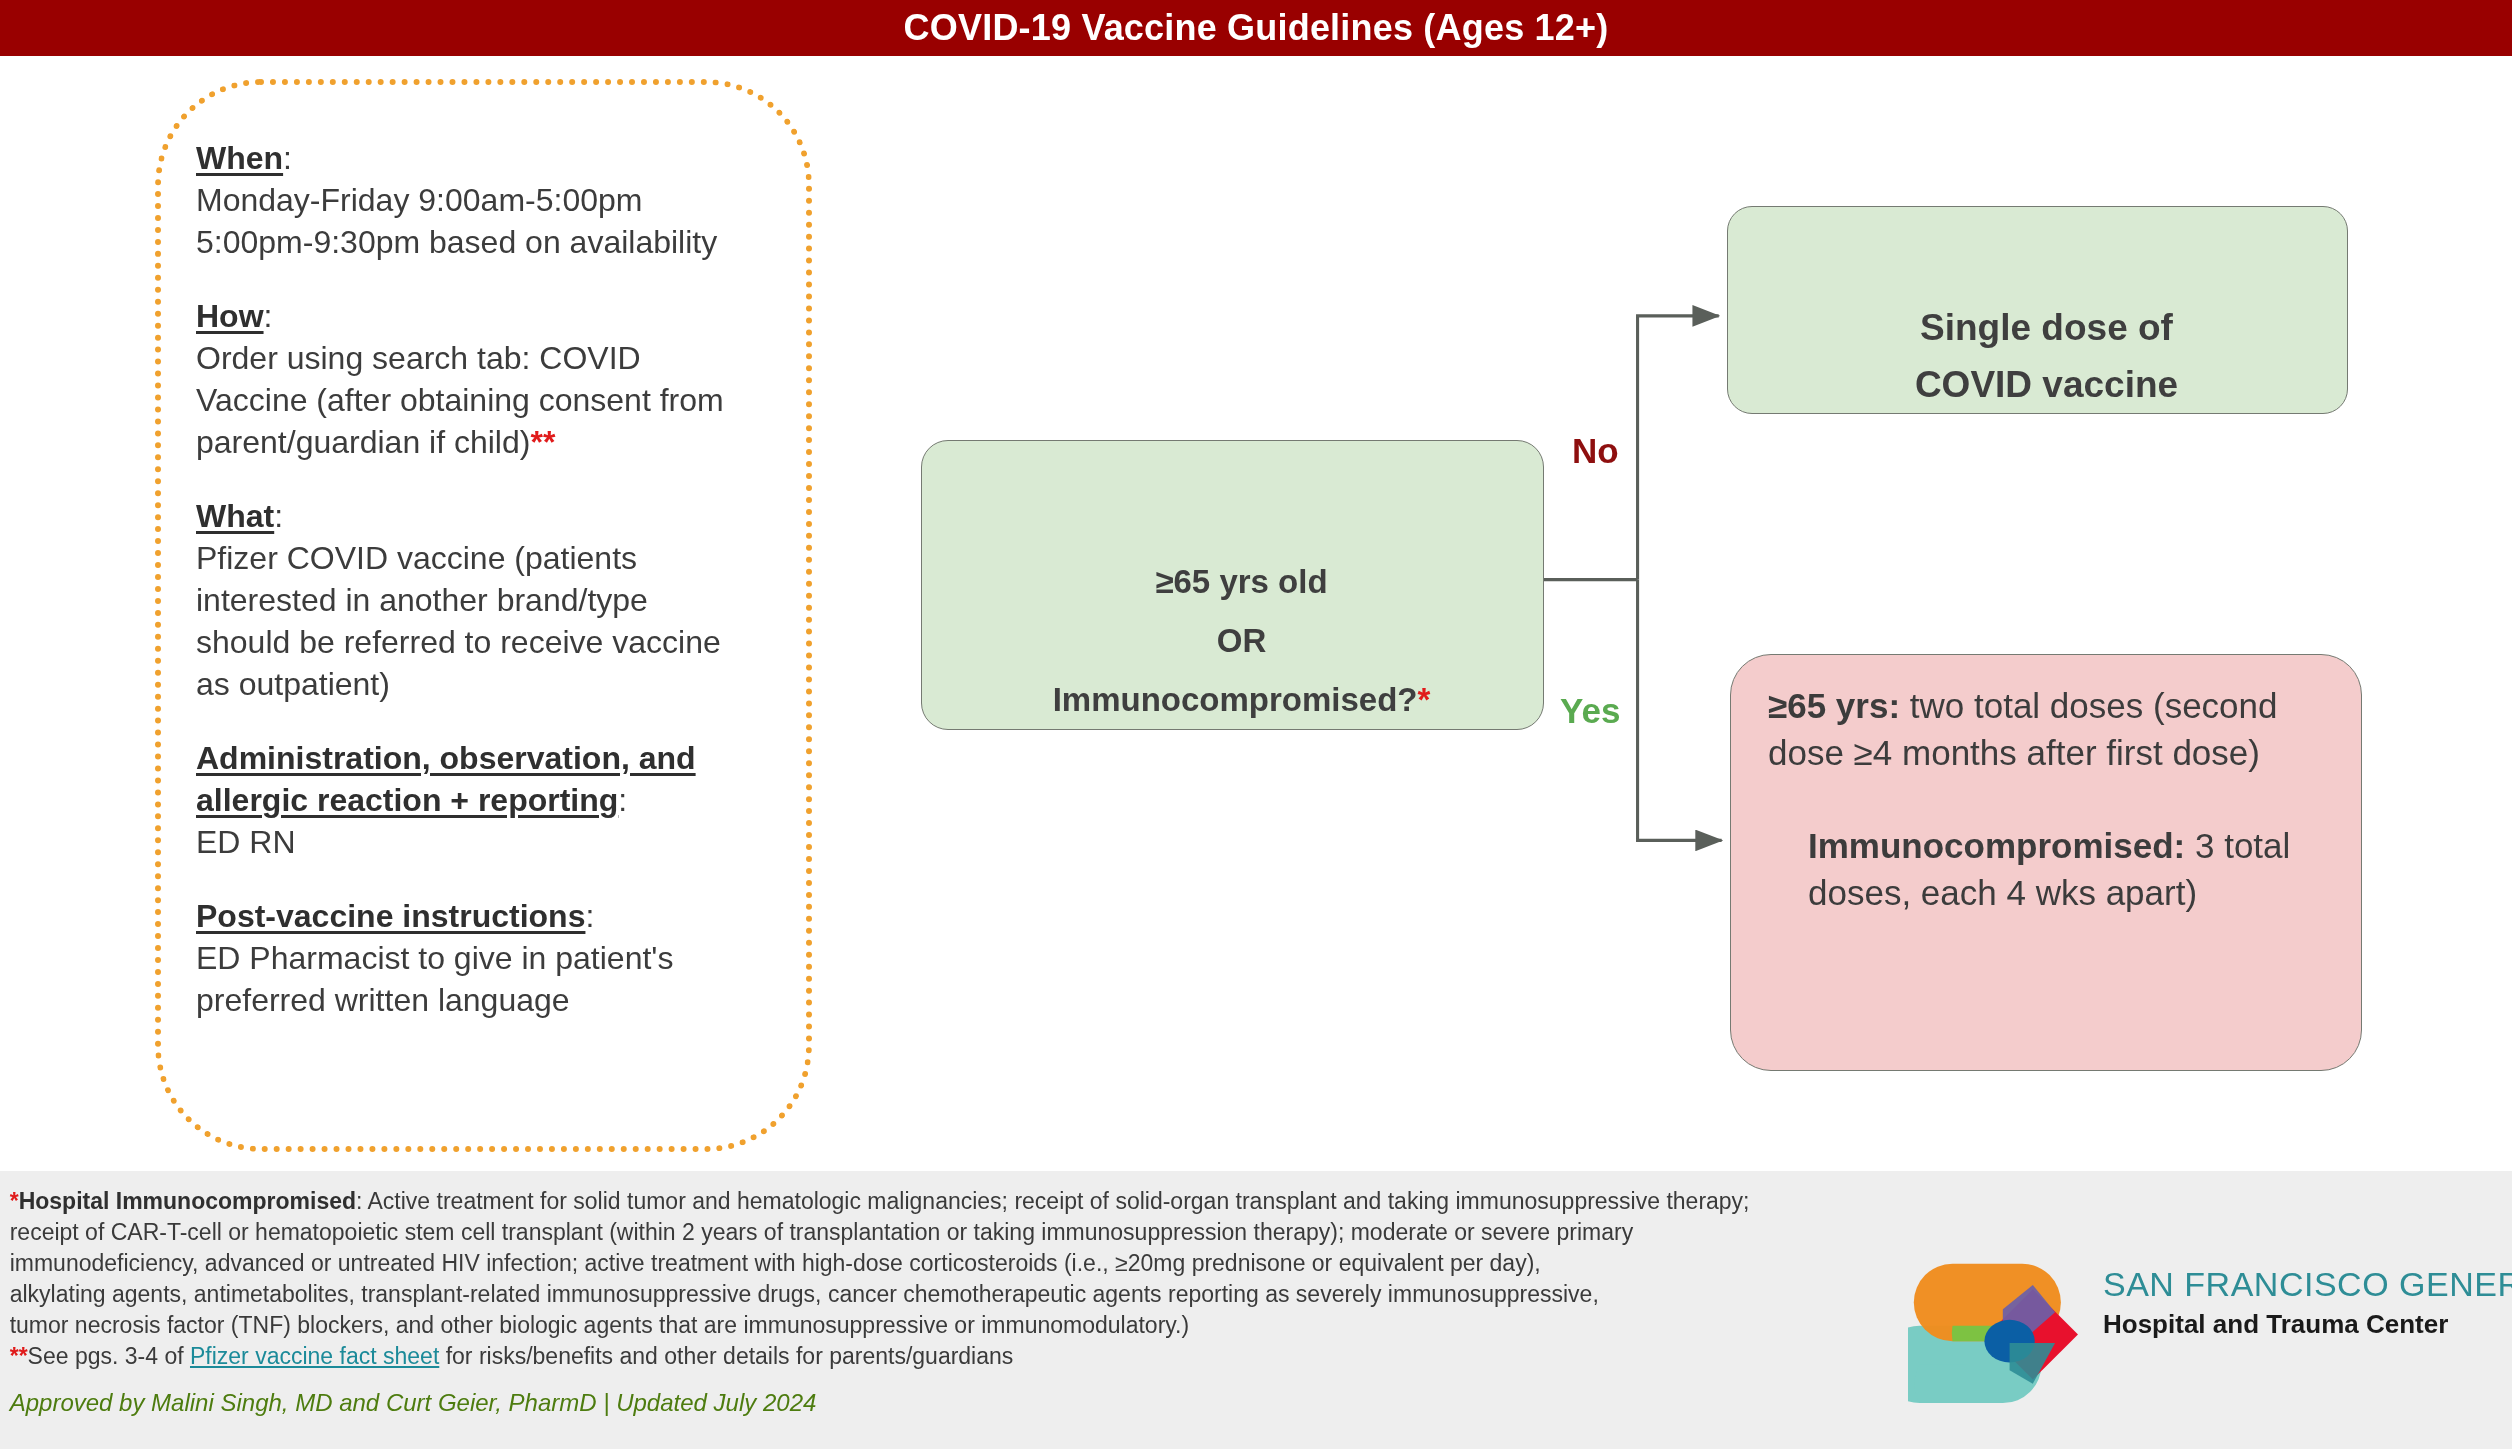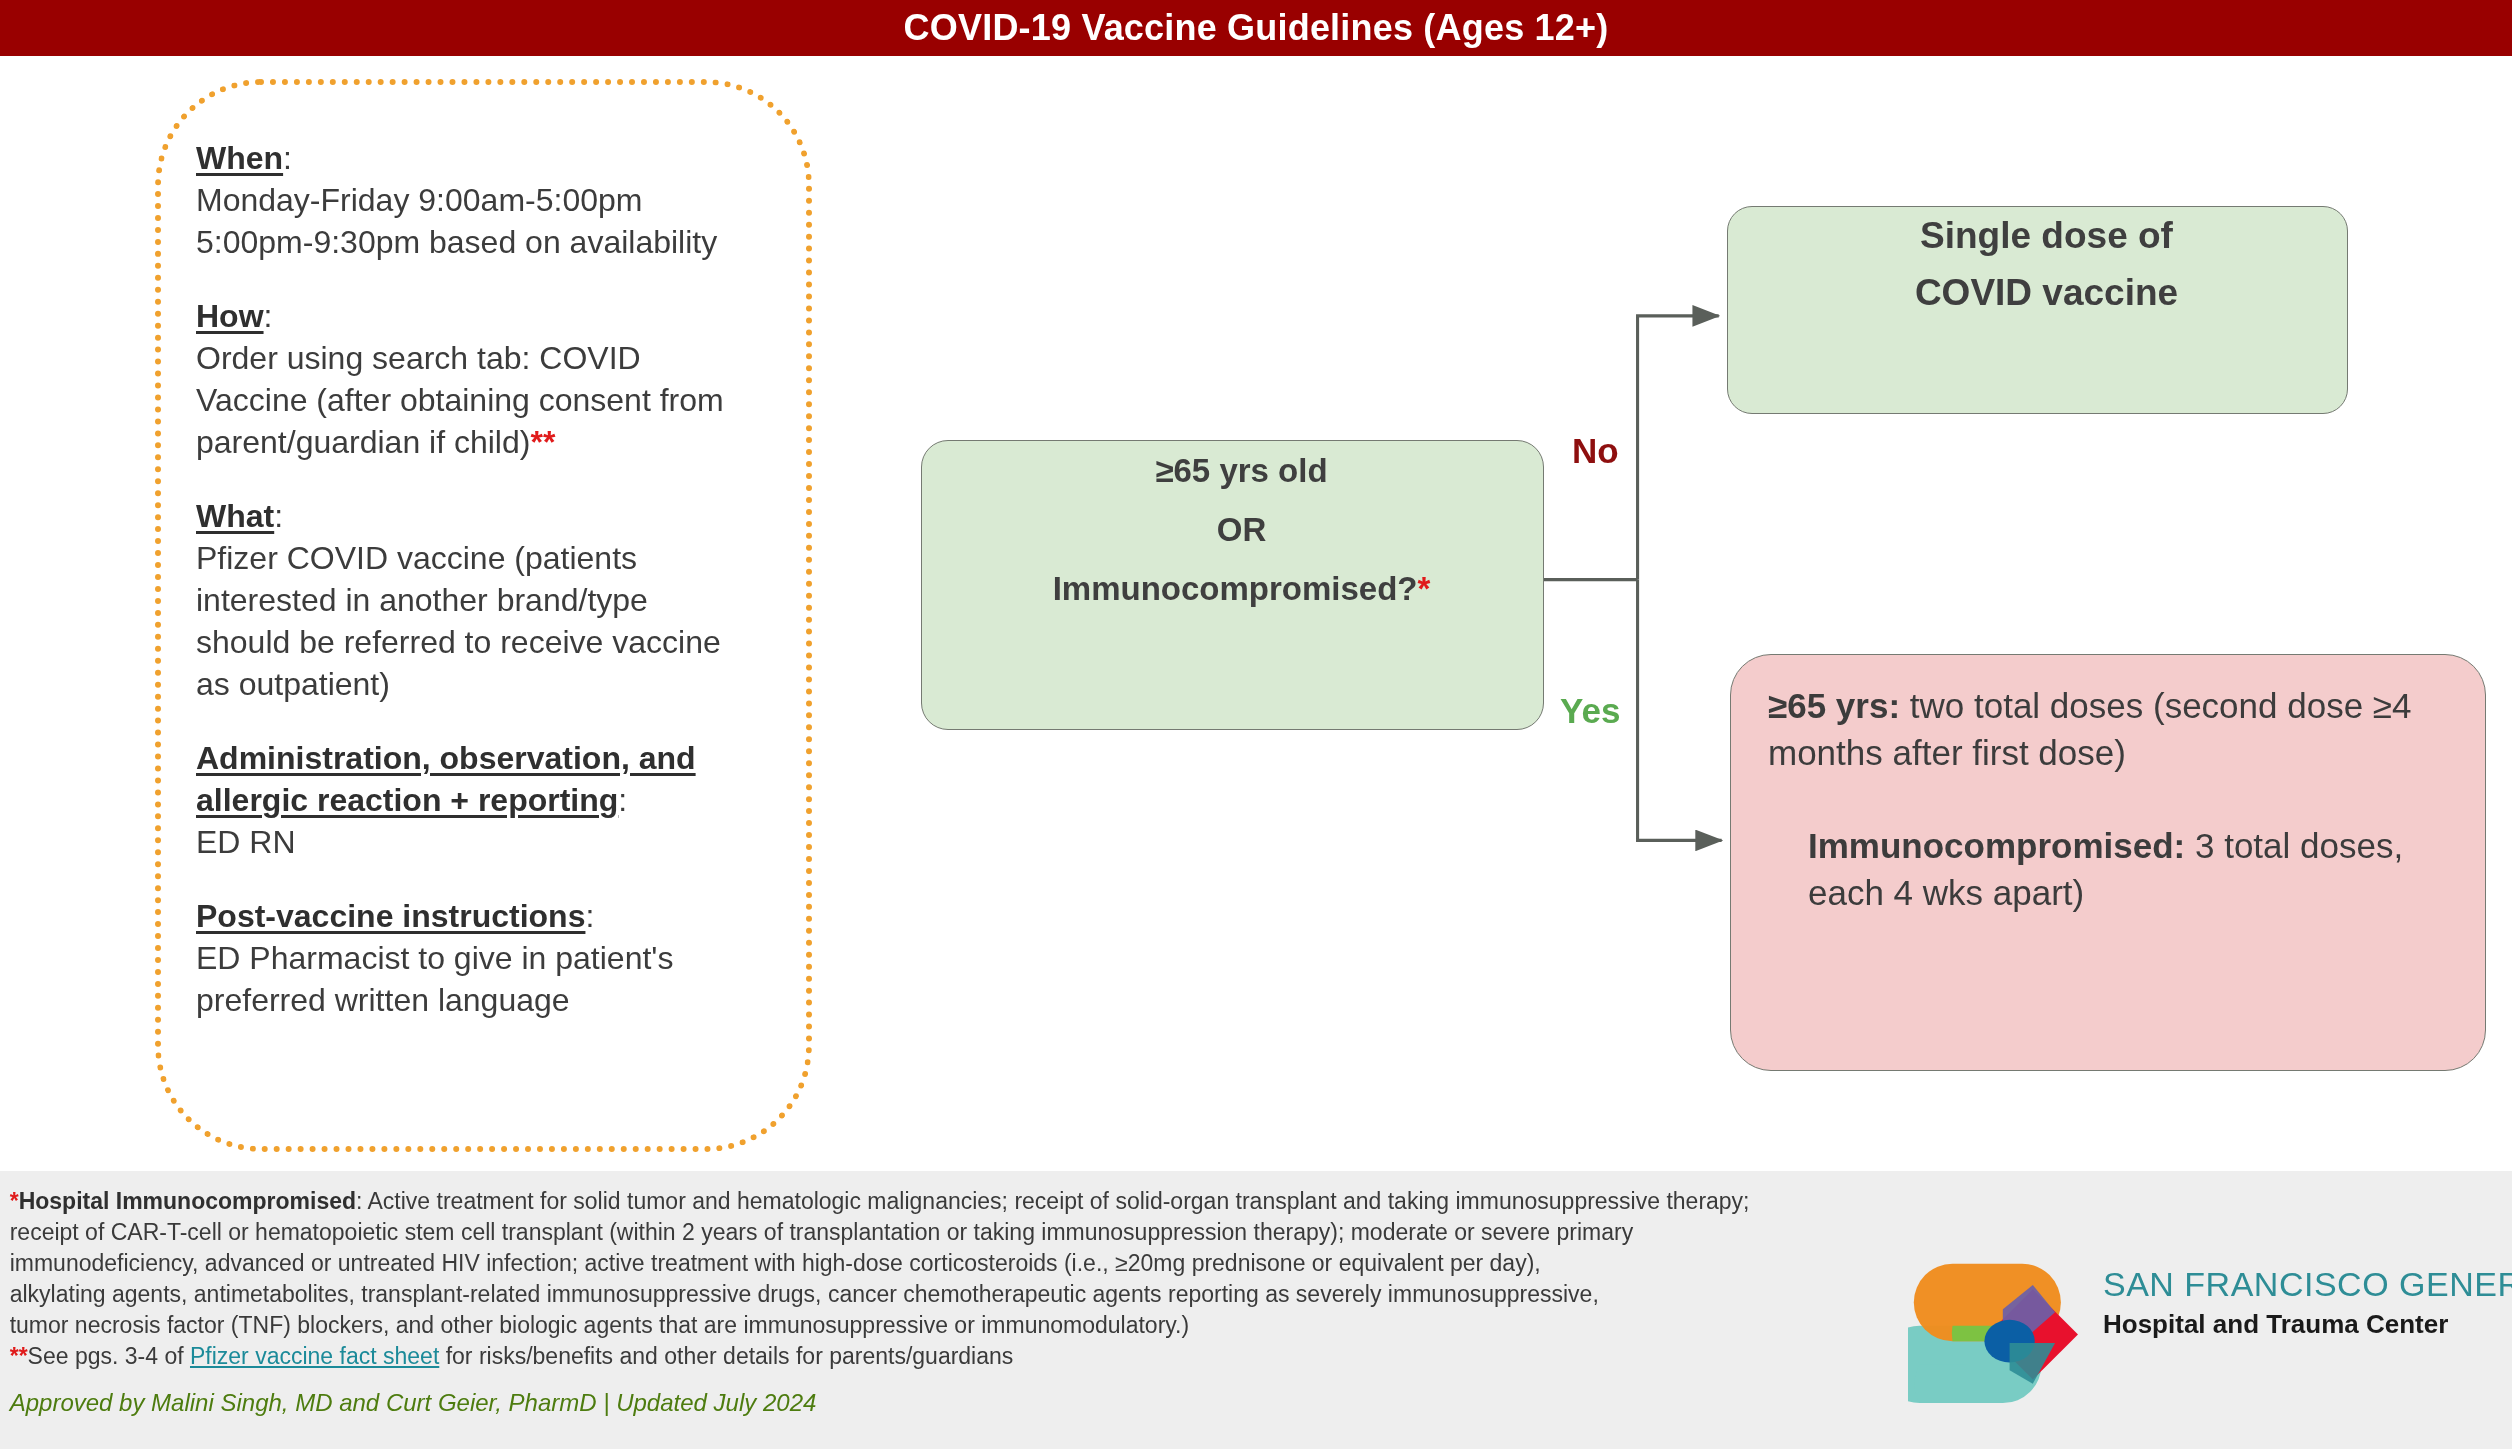--- a/index.html
+++ b/index.html
@@ -69,21 +69,21 @@
   .info-heading-colon { font-weight: normal; color: #3c3c3c; }
   .info-body { display: block; }
   .asterisk-red { color: #e01b1b; font-weight: bold; }
 
   
   .flow-box {
     position: absolute;
     box-sizing: border-box;
     border: 1.9px solid #757a72;
     display: flex;
-    align-items: flex-start;
+    align-items: flex-end;
     padding-left: 18px;
   }
   #box-single-dose {
     left: 1727px; top: 206px;
     width: 621px; height: 208px;
     background: #d9ead3;
     border-radius: 25px;
     justify-content: center;
     text-align: center;
     font-size: 37px;
@@ -98,21 +98,21 @@
     border-radius: 27px;
     justify-content: center;
     text-align: center;
     font-size: 33px;
     font-weight: bold;
     line-height: 59px;
     color: #3f3f3f;
   }
   #box-doses {
     left: 1730px; top: 654px;
-    width: 756px; height: 417px;
+    width: 632px; height: 417px;
     background: #f4cccc;
     border-radius: 41px;
     align-items: flex-start;
     padding: 27px 37px 0 37px;
     font-size: 35px;
     line-height: 47px;
     color: #3c3c3c;
   }
   #box-doses .dose-para { margin: 0 0 46px 0; }
   #box-doses .dose-para:last-child { margin-bottom: 0; margin-left: 40px; }

